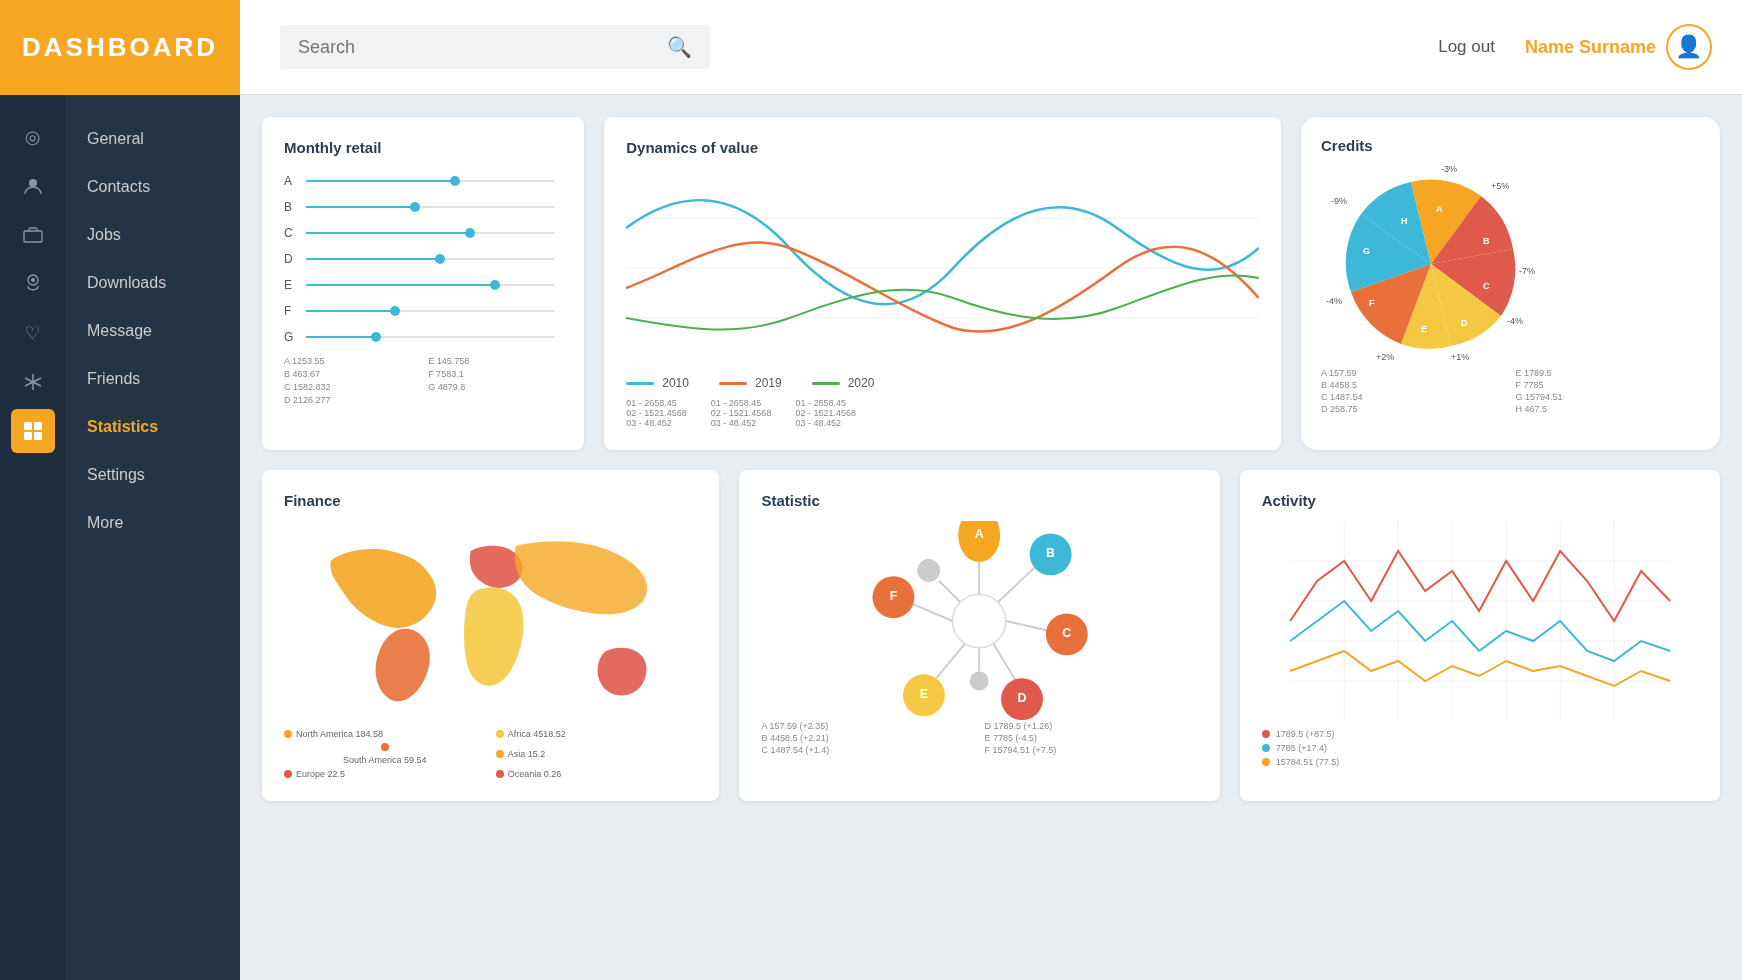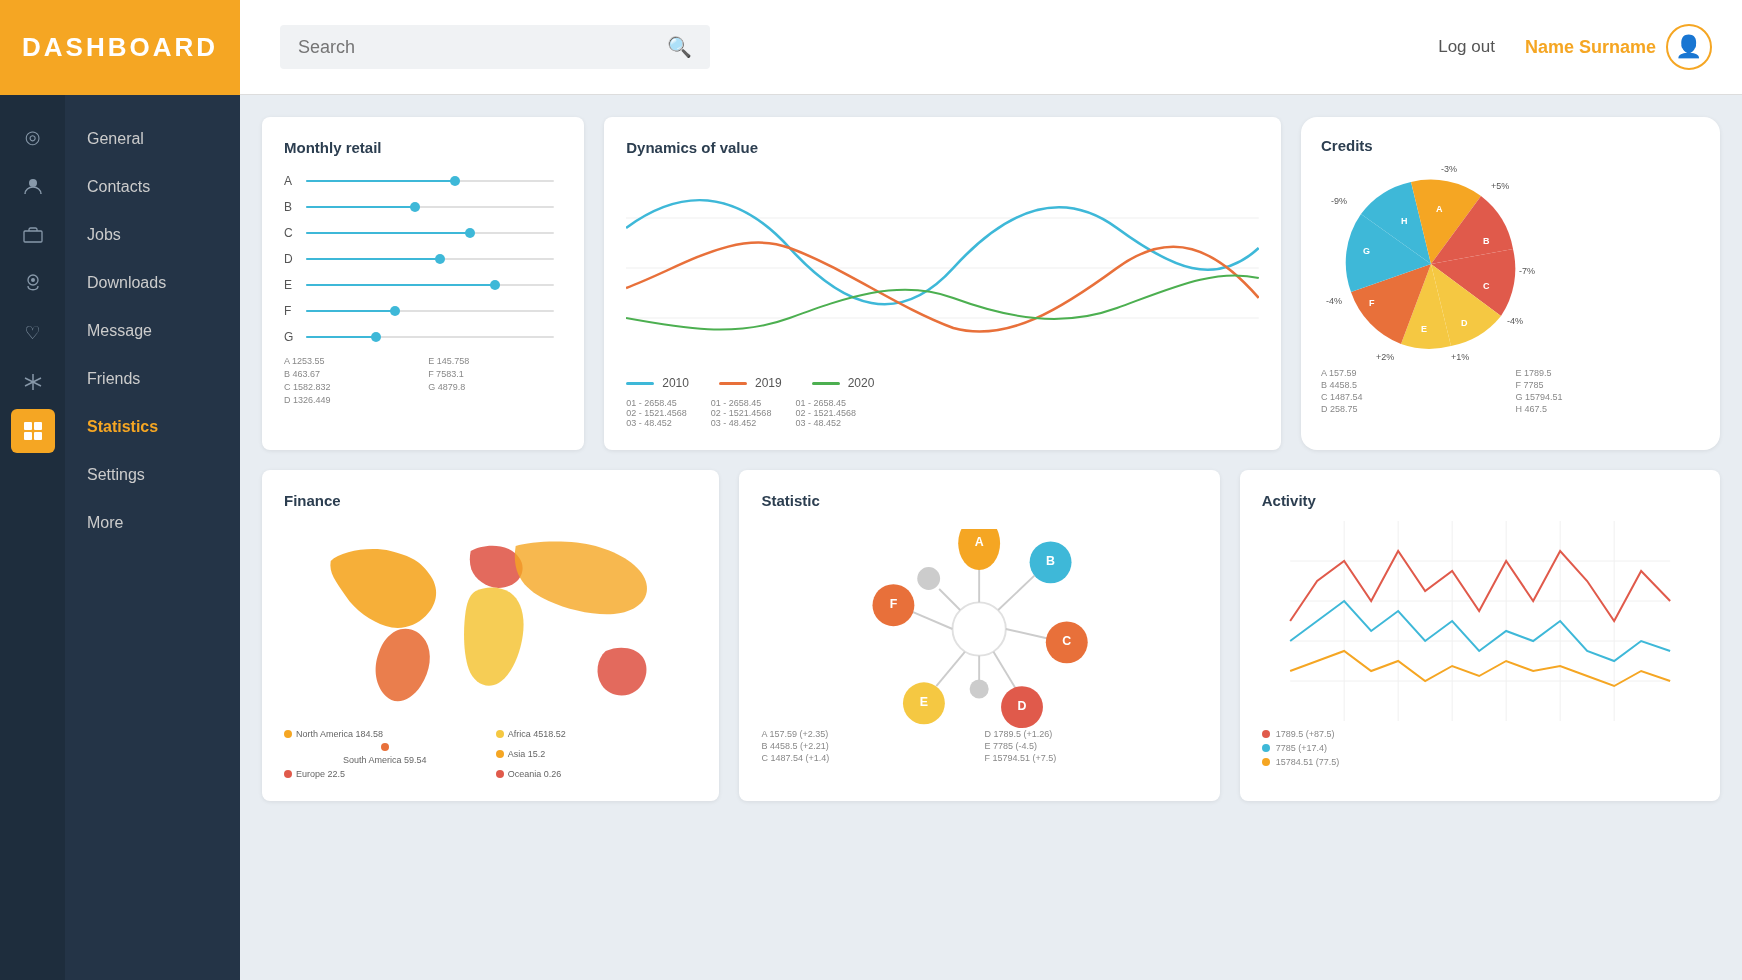--- a/index.html
+++ b/index.html
@@ -155,21 +155,21 @@
             </div>
           </div>
         </div>
         <div style="display:grid; grid-template-columns:1fr 1fr; gap:3px 10px; margin-top:8px;">
           <span style="font-size:9px; color:#888;">A 1253.55</span>
           <span style="font-size:9px; color:#888;">E 145.758</span>
           <span style="font-size:9px; color:#888;">B 463.67</span>
           <span style="font-size:9px; color:#888;">F 7583.1</span>
           <span style="font-size:9px; color:#888;">C 1582.832</span>
           <span style="font-size:9px; color:#888;">G 4879.8</span>
-          <span style="font-size:9px; color:#888;">D 1326.449</span>
+          <span style="font-size:9px; color:#888;">D 2126.277</span>
         </div>
       </div>
 
       <div style="background:#fff; border-radius:8px; padding:22px; box-shadow:0 1px 4px rgba(0,0,0,0.08);">
         <div style="font-size:15px; font-weight:700; color:#2c3e50; margin-bottom:12px;">Dynamics of value</div>
         <svg width="100%" height="200" viewBox="0 0 580 200" preserveAspectRatio="none">
 
           <line x1="0" y1="50" x2="580" y2="50" stroke="#f0f0f0" stroke-width="1"></line>
           <line x1="0" y1="100" x2="580" y2="100" stroke="#f0f0f0" stroke-width="1"></line>
           <line x1="0" y1="150" x2="580" y2="150" stroke="#f0f0f0" stroke-width="1"></line>
@@ -309,21 +309,21 @@
             <span>Europe 22.5</span>
           </div>
           <div style="display:flex; align-items:center; gap:4px;">
             <span style="width:8px; height:8px; border-radius:50%; background:#e05a4b; display:inline-block;"></span>
             <span>Oceania 0.26</span>
           </div>
         </div>
       </div>
 
       <div style="background:#fff; border-radius:8px; padding:22px; box-shadow:0 1px 4px rgba(0,0,0,0.08);">
-        <div style="font-size:15px; font-weight:700; color:#2c3e50; margin-bottom:20px;">Statistic</div>
+        <div style="font-size:15px; font-weight:700; color:#2c3e50; margin-bottom:12px;">Statistic</div>
         <svg width="100%" height="200" viewBox="0 0 360 210">
           <g transform="translate(180,105)">
 
             <circle cx="0" cy="0" r="28" fill="#fff" stroke="#e0e0e0" stroke-width="2"></circle>
 
             <line x1="0" y1="-28" x2="0" y2="-72" stroke="#ccc" stroke-width="2"></line>
             <ellipse cx="0" cy="-90" rx="22" ry="28" fill="#f5a623"></ellipse>
             <text x="0" y="-87" text-anchor="middle" font-size="13" fill="#fff" font-weight="bold">A</text>
 
             <line x1="20" y1="-20" x2="58" y2="-56" stroke="#ccc" stroke-width="2"></line>

